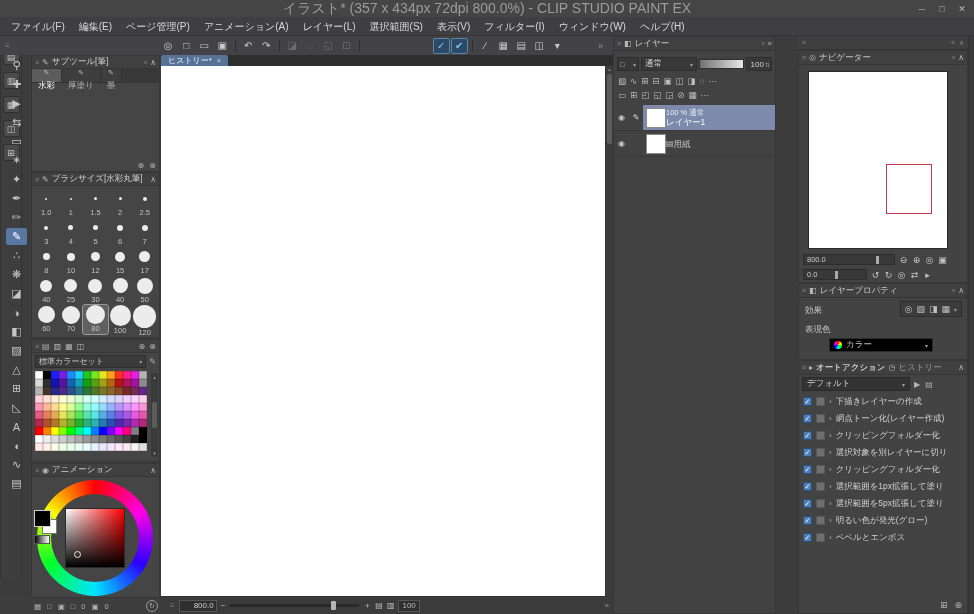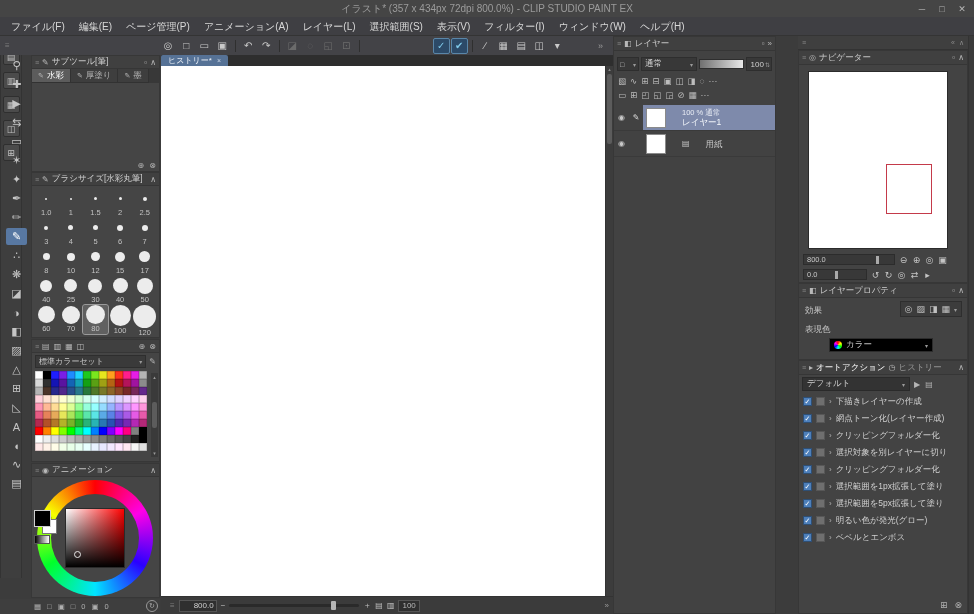--- a/index.html
+++ b/index.html
@@ -1,21 +1,21 @@
 <!DOCTYPE html>
 <html><head>
 <meta charset="utf-8">
 <style>
   *{margin:0;padding:0;box-sizing:border-box;}
   html,body{width:974px;height:614px;}
   body{background:#3c3c3c;font-family:"Liberation Sans","DejaVu Sans",sans-serif;color:#d0d0d0;overflow:hidden;position:relative;}
 
   
   .titlebar{position:absolute;left:0;top:0;width:974px;height:17px;background:#454545;display:flex;align-items:center;}
-  .titlebar .title{flex:1;text-align:center;font-size:10px;color:#9b9b9b;}
+  .titlebar .title{flex:1;text-align:center;font-size:14px;color:#9b9b9b;}
   .win-controls{position:absolute;right:2px;top:0;height:17px;display:flex;}
   .win-btn{width:20px;height:17px;display:flex;align-items:center;justify-content:center;font-size:9px;color:#b5b5b5;}
   .menubar{position:absolute;left:0;top:17px;width:974px;height:19px;background:#3f3f43;display:flex;align-items:center;padding-left:4px;border-bottom:1px solid #343434;}
   .menu-item{font-size:10px;color:#d8d8d8;padding:0 7px;line-height:19px;white-space:nowrap;}
   .cmdbar{position:absolute;left:0;top:36px;width:613px;height:19px;background:#434347;display:flex;align-items:center;}
   .cmd-handle{color:#7d7d7d;font-size:8px;margin-left:5px;}
   .cmd-icons{display:flex;align-items:center;margin-left:150px;gap:1px;}
   .tb-icon{width:17px;height:16px;display:flex;align-items:center;justify-content:center;font-size:10px;color:#c9c9c9;border-radius:2px;}
   .tb-icon.disabled{color:#6b6b6b;}
   .tb-icon.active{background:#2c4a68;color:#7ec8e8;border:1px solid #5a86a8;}
@@ -32,21 +32,21 @@
   .panel{position:absolute;background:#454545;border:1px solid #373737;}
   .phead{height:13px;background:#404040;border-bottom:1px solid #363636;display:flex;align-items:center;gap:3px;padding:0 3px;font-size:8.5px;color:#cfcfcf;white-space:nowrap;}
   .phandle{color:#8a8a8a;font-size:7px;}
   .picon{font-size:8px;color:#b8b8b8;}
   .spacer{flex:1;}
   .caret{margin-left:auto;font-size:6px;color:#9a9a9a;}
 
   
   #subtool{left:31px;top:55px;width:129px;height:117px;}
   .st-tabs{display:flex;flex-wrap:wrap;background:#383838;}
-  .st-tab{height:14px;display:flex;align-items:center;gap:3px;padding:0 6px;font-size:8.5px;color:#b2b2b2;background:#3e3e3e;border-right:1px solid #323232;border-bottom:1px solid #323232;}
+  .st-tab{height:14px;display:flex;align-items:center;gap:3px;padding:0 6px;font-size:8.5px;color:#b2b2b2;background:#3e3e3e;border-right:1px solid #323232;border-bottom:1px solid #323232;flex-direction:column;}
   .st-tab.active{background:#5c5c5c;color:#fff;}
   .st-tab .picon{font-size:7px;}
   .st-list{position:relative;background:#484848;}
   .st-row{height:20px;position:relative;border-bottom:1px solid #3e3e3e;background:#484848;overflow:hidden;}
   .st-row.selected{background:#7b88a9;}
   .st-row.partial{height:17px;border-bottom:none;}
   .stroke{position:absolute;left:3px;top:6px;width:88px;height:8px;border-radius:50% 45% 55% 50%/60% 60% 40% 40%;background:linear-gradient(90deg,rgba(150,150,150,0.15),#8f8f8f 20%,#a0a0a0 55%,#6f6f6f 85%,rgba(110,110,110,0));}
   .stroke.s1{border-radius:3px;background:linear-gradient(90deg,#8a8a8a,#9a9a9a 60%,rgba(140,140,140,0.1));}
   .stroke.s2{top:9px;border-radius:4px 4px 2px 2px;background:#8f8f8f;height:10px;}
   .st-label{position:absolute;right:5px;top:5px;font-size:8.5px;color:#d6d6d6;}
@@ -112,21 +112,21 @@
   .ly-combo-sm{width:22px;height:14px;background:#383838;border:1px solid #2e2e2e;display:flex;align-items:center;font-size:7px;color:#c8c8c8;padding:0 2px;}
   .ly-combo{width:56px;height:14px;background:#383838;border:1px solid #2e2e2e;display:flex;align-items:center;font-size:8.5px;color:#d0d0d0;padding:0 3px;}
   .ly-opslider{flex:1;height:10px;border:1px solid #2e2e2e;background:linear-gradient(90deg,#707070,#e8e8e8);position:relative;}
   .ly-opval{width:26px;height:14px;background:#383838;border:1px solid #2e2e2e;font-size:8px;display:flex;align-items:center;justify-content:flex-end;padding:0 1px;gap:1px;color:#d0d0d0;}
   .ly-opval .spin{font-size:6px;color:#9a9a9a;}
   .ly-iconrow{display:flex;gap:4px;padding:2px 4px;font-size:8.5px;color:#bdbdbd;}
   .ly-list{margin-top:3px;}
   .ly-row{height:26px;display:flex;align-items:stretch;border-bottom:1px solid #3a3a3a;}
   .ly-eye{width:15px;display:flex;align-items:center;justify-content:center;font-size:8px;color:#c8c8c8;}
   .ly-edit{width:14px;display:flex;align-items:center;justify-content:center;font-size:8px;color:#d8d8d8;}
-  .ly-body{flex:1;display:flex;align-items:center;gap:16px;padding:2px 3px;}
+  .ly-body{flex:1;display:flex;align-items:center;gap:0;padding:2px 3px;}
   .ly-row.selected .ly-body{background:#7e8aab;}
   .ly-thumb{width:20px;height:20px;background:#fff;border:1px solid #8a8a8a;flex:0 0 auto;}
   .ly-label1{font-size:7.5px;color:#e8ecf4;line-height:9px;}
   .ly-label2{font-size:8.5px;color:#f5f8fc;line-height:10px;}
   .ly-row:not(.selected) .ly-label2{color:#cfcfcf;}
   .ly-paper{font-size:8px;color:#cfcfcf;}
 
   
   #matstrip{left:776px;top:36px;width:22px;height:578px;background:#3e3e3e;border-left:1px solid #333;border-right:1px solid #333;display:flex;flex-direction:column;align-items:center;padding-top:24px;gap:7px;}
   .mat-btn{width:17px;height:17px;background:#4b4b4b;border:1px solid #2f2f2f;border-radius:2px;display:flex;align-items:center;justify-content:center;font-size:9px;color:#c2c2c2;flex:0 0 auto;}

